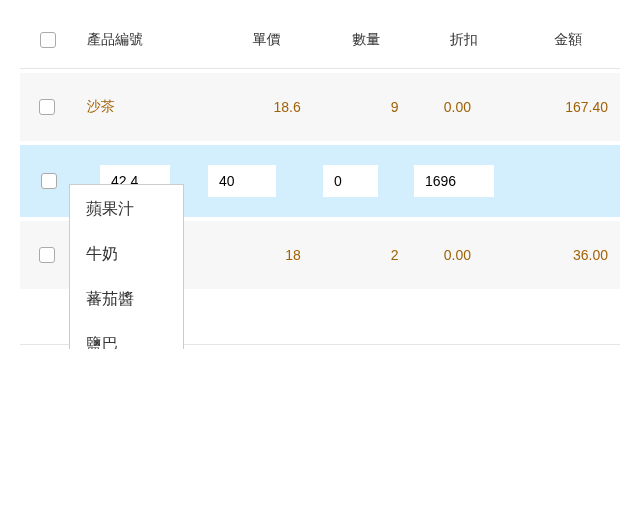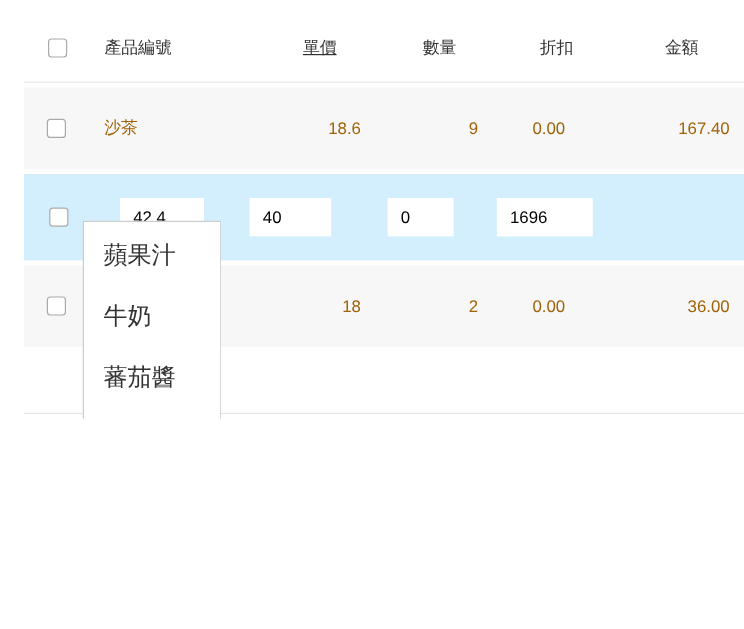--- a/index.html
+++ b/index.html
@@ -20,21 +20,21 @@
     .col-discount { width: 95px; text-align: center; padding-right: 12px; }
     .col-amount { width: 110px; text-align: right; padding-right: 12px; }
     
     .header-row .col-product,
     .header-row .col-price,
     .header-row .col-qty,
     .header-row .col-discount,
     .header-row .col-amount { color: #333; font-weight: normal; }
     
     .header-row .col-product { padding-left: 8px; }
-    .header-row .col-price { text-align: center; padding-right: 0; text-decoration: underline; }
+    .header-row .col-price { text-align: center; padding-right: 0; }
     .header-row .col-qty { text-align: center; padding-right: 0; }
     .header-row .col-discount { text-align: center; padding-right: 0; }
     .header-row .col-amount { text-align: center; padding-right: 0; }
     
     input[type="checkbox"] { width: 16px; height: 16px; border: 1px solid #aaa; border-radius: 3px; cursor: pointer; -webkit-appearance: none; appearance: none; background: #fff; }
     
     .data-text { color: #a16207; }
     
     .select-box { position: relative; width: 125px; height: 32px; background: #fff; border: 1px solid #ccc; display: flex; align-items: center; padding: 0 10px; cursor: pointer; }
     .select-arrow { position: absolute; right: 8px; font-size: 10px; color: #000; }
@@ -44,21 +44,21 @@
     .col-qty .input-box { width: 68px; margin-left: 18px; }
     .col-discount .input-box { width: 55px; margin-left: 30px; }
     .col-amount .input-box { width: 80px; margin-left: 18px; }
     
     .row-edit .col-price,
     .row-edit .col-qty,
     .row-edit .col-discount,
     .row-edit .col-amount { text-align: left; padding-right: 0; }
     
     .dropdown { position: absolute; left: 53px; top: 168px; width: 115px; background: #fff; border: 1px solid #ccc; max-height: 340px; overflow-y: scroll; }
-    .dropdown-item { padding: 10px 12px; cursor: pointer; color: #333; font-size: 20px; }
+    .dropdown-item { padding: 10px 12px; cursor: pointer; color: #333; font-size: 16px; }
     
     .dropdown::-webkit-scrollbar { width: 16px; }
     .dropdown::-webkit-scrollbar-track { background: #f0f0f0; }
     .dropdown::-webkit-scrollbar-thumb { background: #c0c0c0; }
     .dropdown::-webkit-scrollbar-button { background: #f0f0f0; height: 16px; }
     
     .table-wrapper { position: relative; }
     
     .footer-line { border-top: 1px solid #e5e5e5; margin-top: 55px; }
   </style>

